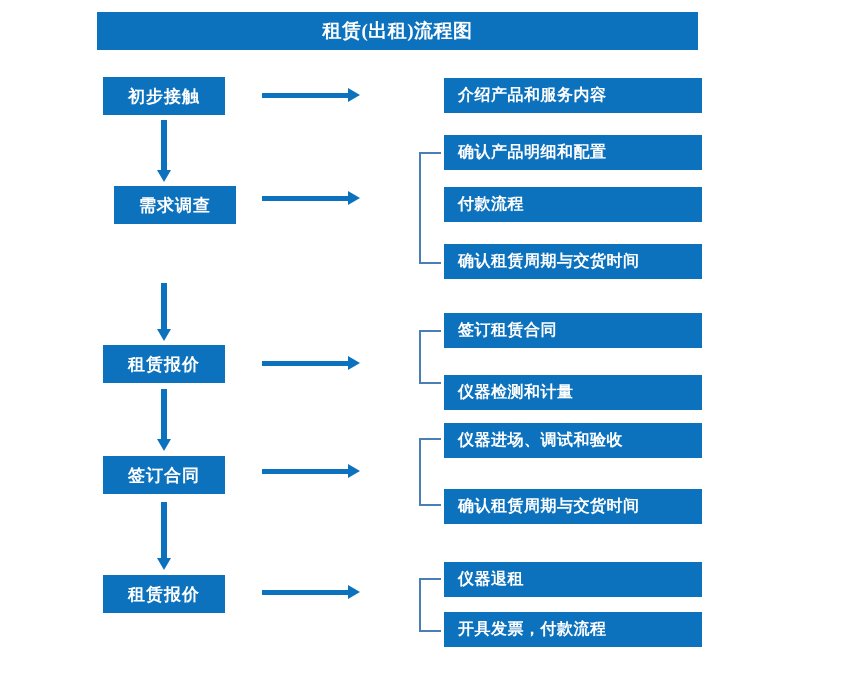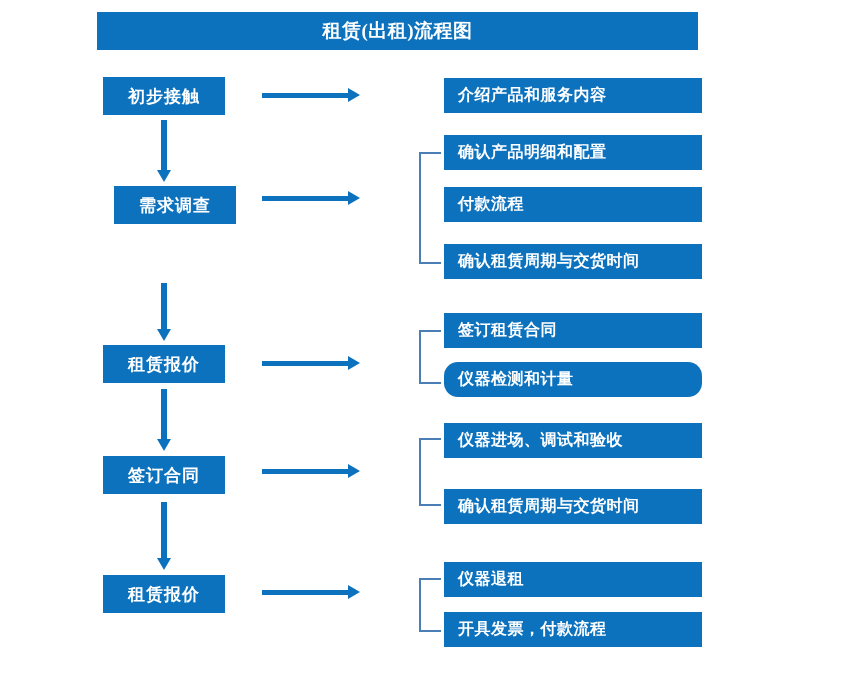--- a/index.html
+++ b/index.html
@@ -141,21 +141,21 @@
       <div class="stage-box" style="left: 103px; top: 345px;">租赁报价</div>
       <div class="stage-box" style="left: 103px; top: 456px;">签订合同</div>
       <div class="stage-box" style="left: 103px; top: 575px;">租赁报价</div>
     </div>
   <div>
       <div class="detail-box" style="top: 78px;">介绍产品和服务内容</div>
       <div class="detail-box" style="top: 135px;">确认产品明细和配置</div>
       <div class="detail-box" style="top: 187px;">付款流程</div>
       <div class="detail-box" style="top: 244px;">确认租赁周期与交货时间</div>
       <div class="detail-box" style="top: 313px;">签订租赁合同</div>
-      <div class="detail-box" style="top: 362px; border-radius: 14px;">仪器检测和计量</div>
+      <div class="detail-box" style="top: 375px;">仪器检测和计量</div>
       <div class="detail-box" style="top: 423px;">仪器进场、调试和验收</div>
       <div class="detail-box" style="top: 489px;">确认租赁周期与交货时间</div>
       <div class="detail-box" style="top: 562px;">仪器退租</div>
       <div class="detail-box" style="top: 612px; font-family: Liberation Serif, serif;">开具发票，付款流程</div>
     </div>
   <div>
       <div class="h-arrow" style="top: 88px;">
         <div class="shaft"></div>
         <div class="head"></div>
       </div>

